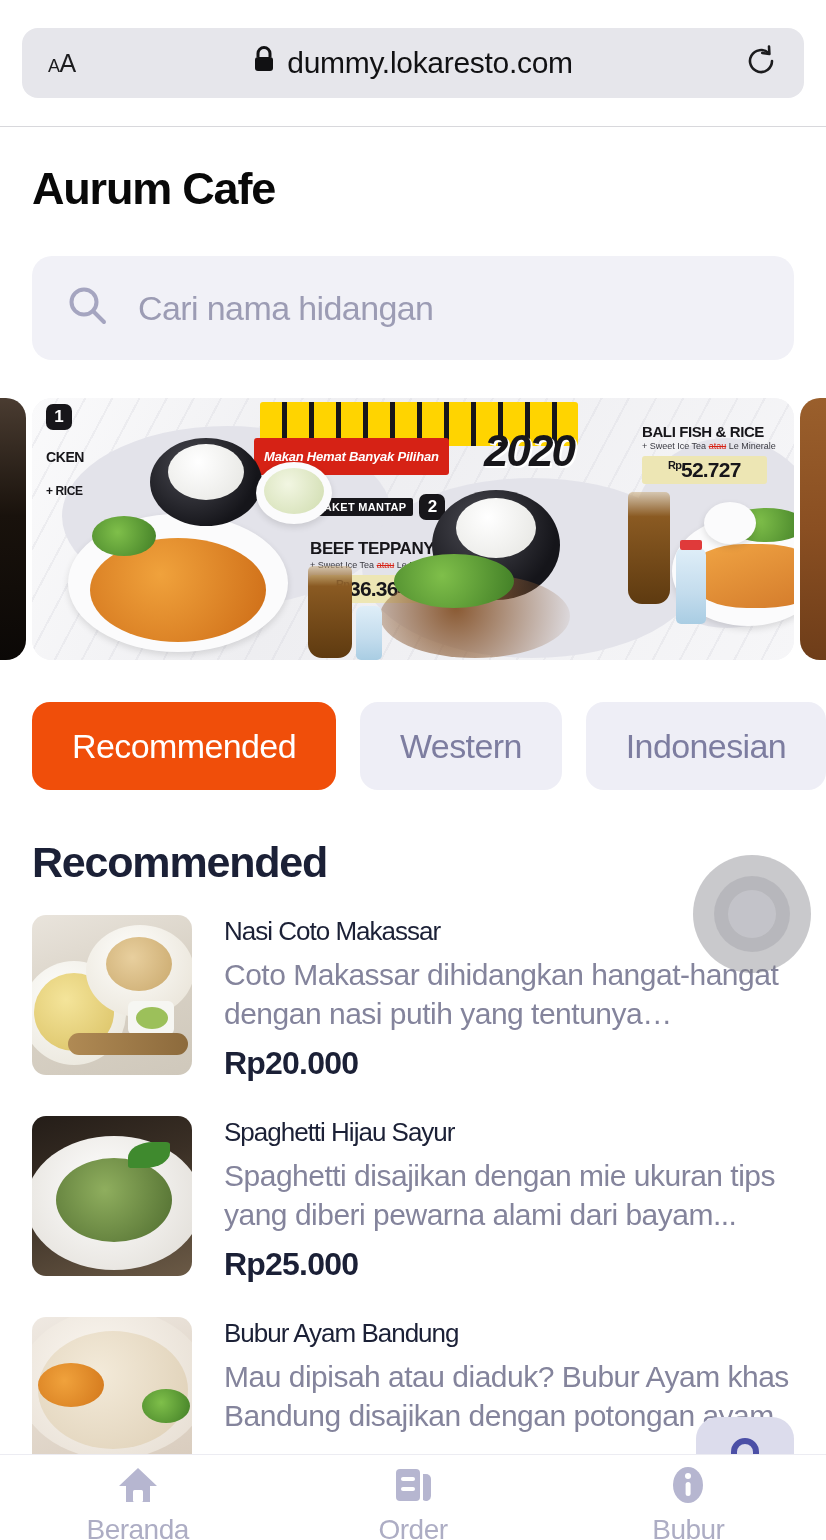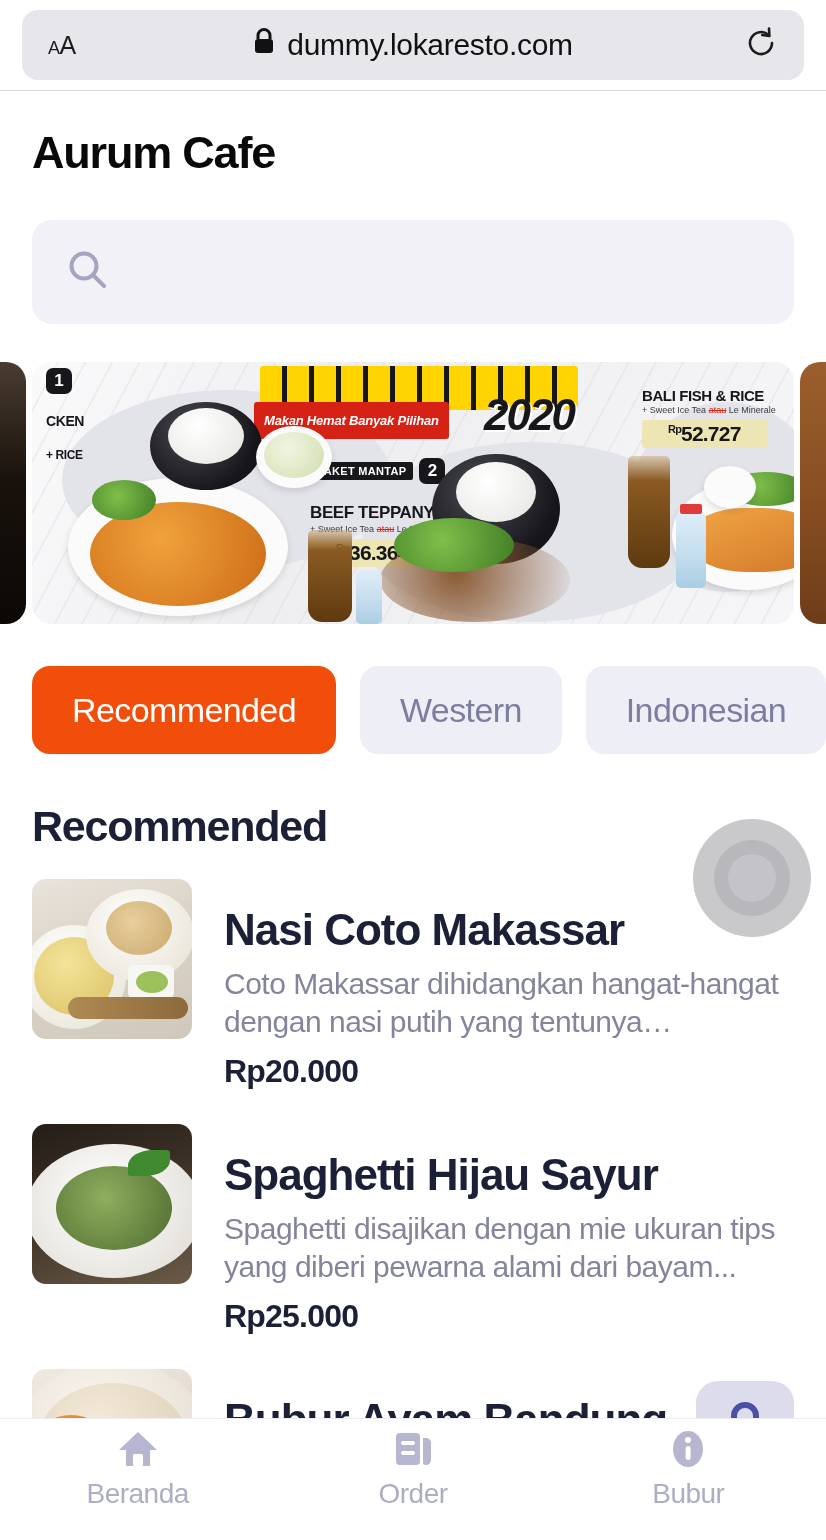--- a/index.html
+++ b/index.html
@@ -6,21 +6,21 @@
   html,body { width:826px; height:1540px; }
   body {
     font-family:"Liberation Sans", sans-serif;
     background:#ffffff;
     overflow:hidden;
     position:relative;
   }
 
   
   .browser-bar{
-    height:91px;
+    height:127px;
     background:#ffffff;
     border-bottom:1px solid #d8d8dc;
     display:flex;
     align-items:center;
     padding:0 22px;
   }
   .url-pill{
     flex:1;
     height:70px;
     background:#e6e6eb;
@@ -307,26 +307,25 @@
     overflow:hidden;
     position:relative;
     background:#ddd;
   }
   .t1{ background:linear-gradient(160deg,#e9e4dc 0%,#d9d2c6 45%,#cfc8bb 100%); }
   .t2{ background:linear-gradient(160deg,#241d18 0%,#3a2f25 40%,#6b5a46 100%); }
   .t3{ background:linear-gradient(160deg,#efe9e2 0%,#e2d8cc 50%,#d7cabb 100%); }
   .tb{ position:absolute; border-radius:50%; }
   .info{ flex:1; min-width:0; padding-top:2px; }
   .item-name{
-    font-size:44px;
-    font-weight:bold;
+    font-size:26px;
+    font-weight:normal;
     color:#1b2036;
     letter-spacing:-1px;
     line-height:1.12;
-    margin-top:24px;
   }
   .item-desc{
     margin-top:10px;
     font-size:30px;
     color:#84849c;
     line-height:1.28;
     letter-spacing:-.5px;
     display:-webkit-box;
     -webkit-line-clamp:2;
     -webkit-box-orient:vertical;
@@ -436,20 +435,21 @@
   </div>
 
   <div class="search-wrap">
     <div class="search-box">
       <span>
         <svg width="44" height="44" viewBox="0 0 44 44">
           <circle cx="18" cy="18" r="12.5" stroke="#a5a5c0" stroke-width="4" fill="none"></circle>
           <line x1="27" y1="27" x2="38" y2="38" stroke="#a5a5c0" stroke-width="4" stroke-linecap="round"></line>
         </svg>
       </span>
+      <span class="search-ph">Cari nama hidangan</span>
     </div>
   </div>
 
   <div class="carousel">
     <div class="slide slide-prev"></div>
     <div class="slide slide-next"></div>
 
     <div class="slide slide-main">
       <div class="promo">
         <div class="promo-stripes"></div>

